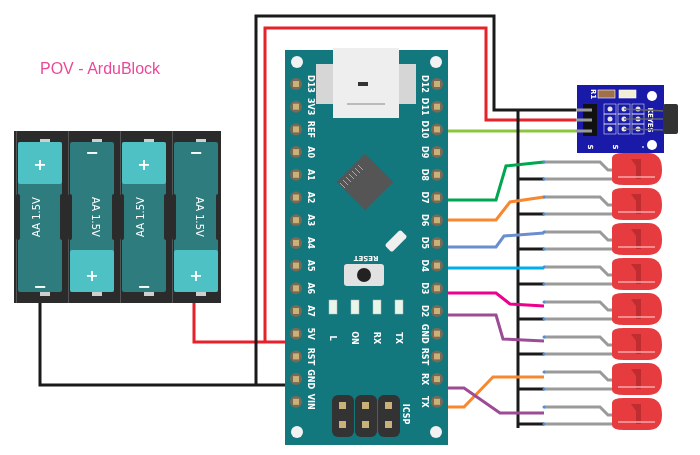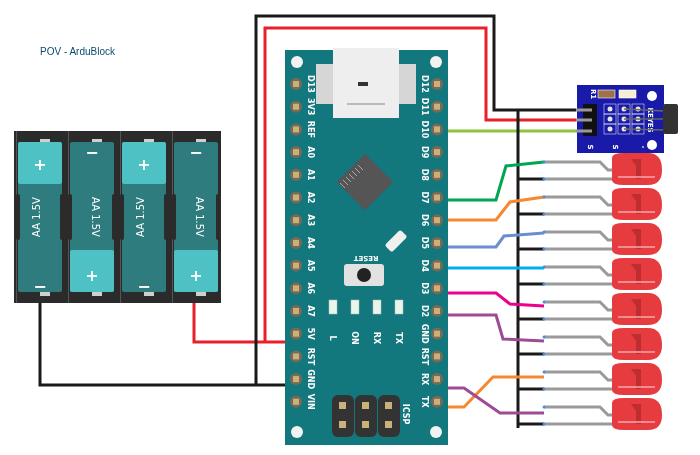--- a/index.html
+++ b/index.html
@@ -1,17 +1,17 @@
 <!DOCTYPE html>
 <html><head>
 <meta charset="utf-8">
 <style>
   html, body { margin: 0; padding: 0; background: #ffffff; }
   body { width: 700px; height: 455px; position: relative; overflow: hidden; font-family: "Liberation Sans", sans-serif; }
-  #title { position: absolute; left: 40px; top: 46px; font-size: 10px; color: #0c4a6e; }
+  #title { position: absolute; left: 40px; top: 60px; font-size: 16px; color: #ec4899; }
   svg { position: absolute; left: 0; top: 0; }
   .pinlbl { font-family: "DejaVu Sans", sans-serif; font-size: 8px; fill: #ffffff; font-weight: bold; }
   .batlbl { font-family: "DejaVu Sans", sans-serif; font-size: 10px; fill: #ffffff; }
   .sym { font-family: "DejaVu Sans", sans-serif; font-size: 16px; fill: #ffffff; font-weight: bold; }
   .smlbl { font-family: "DejaVu Sans", sans-serif; font-size: 7px; fill: #ffffff; font-weight: bold; }
 </style>
 </head>
 <body>
 
 <div id="title">POV - ArduBlock</div>

